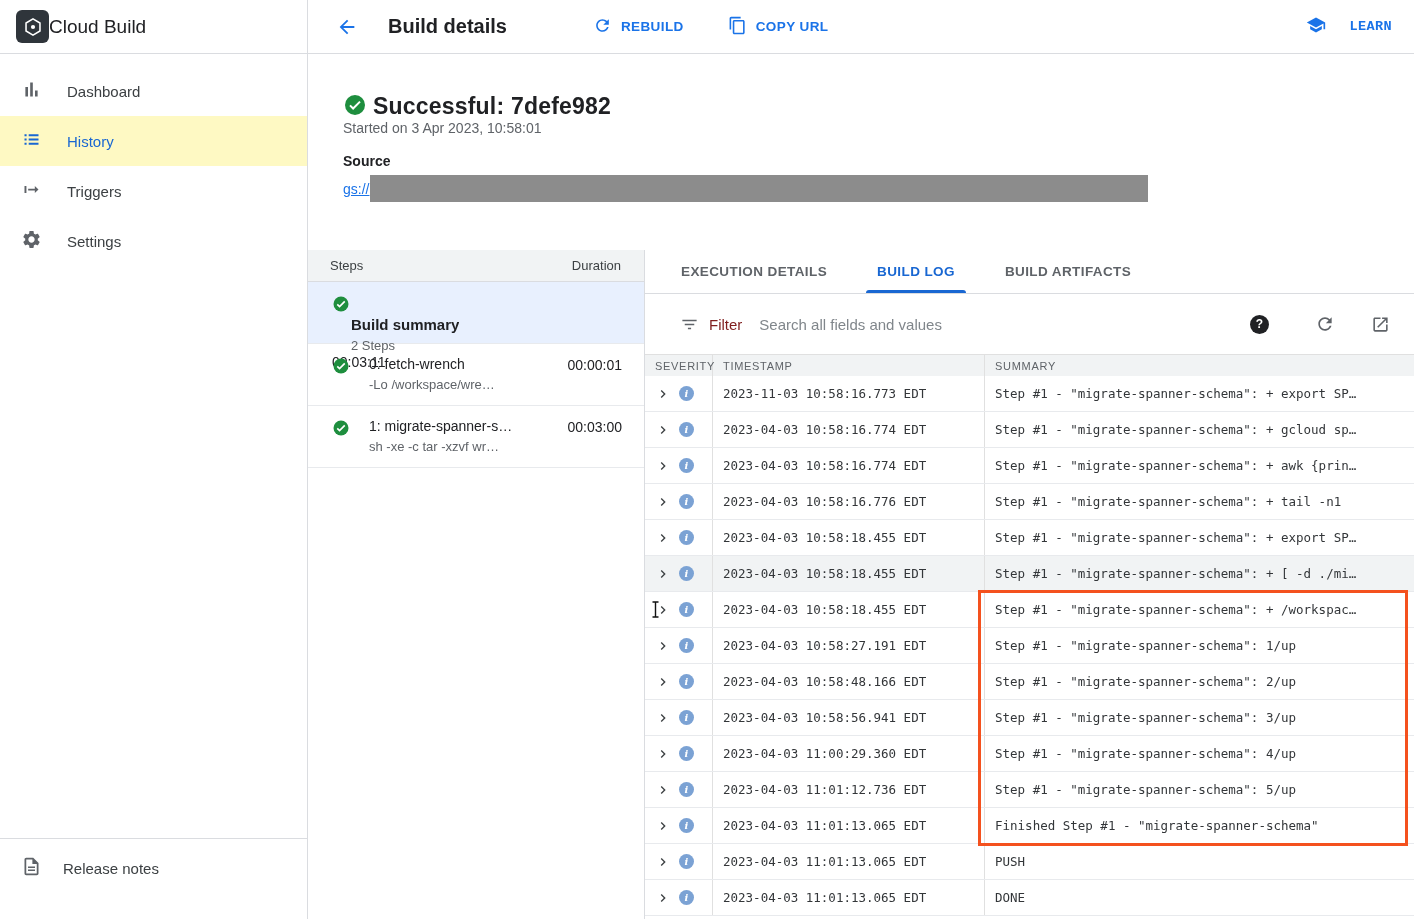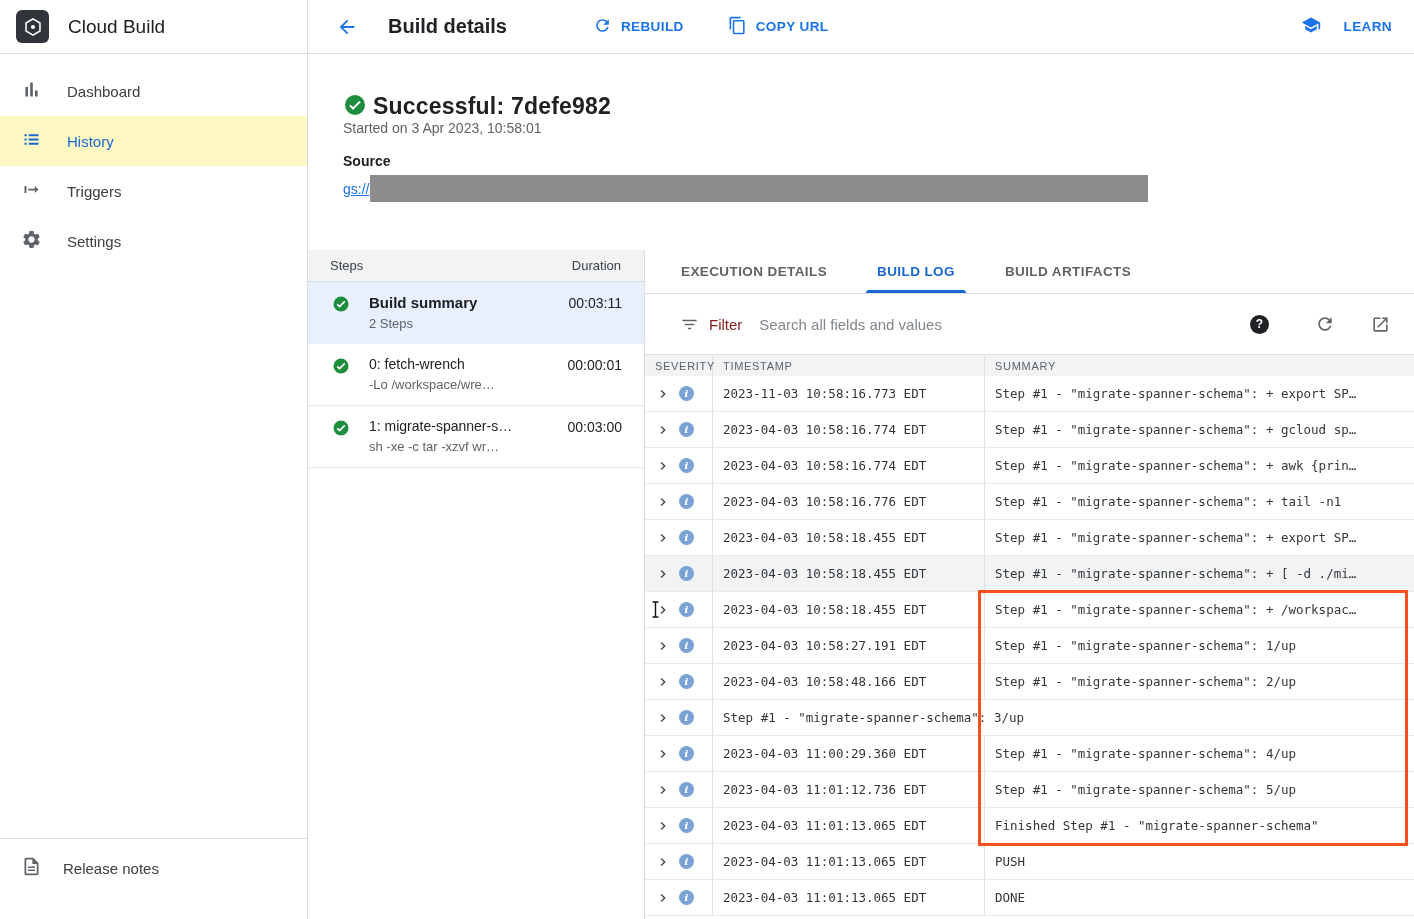--- a/index.html
+++ b/index.html
@@ -6,61 +6,61 @@
   html,body { width:1414px; height:919px; overflow:hidden; }
   body {
     font-family:"Liberation Sans", sans-serif;
     color:#202124; background:#fff;
     font-size:14px;
   }
   .app { display:flex; width:1414px; height:919px; }
 
   
   .sidebar { width:308px; min-width:308px; border-right:1px solid #dadce0; display:flex; flex-direction:column; background:#fff; }
-  .sidebar-header { height:54px; min-height:54px; border-bottom:1px solid #dadce0; display:flex; align-items:center; padding:0 16px; gap:19px; }
+  .sidebar-header { height:54px; min-height:54px; border-bottom:1px solid #dadce0; display:flex; align-items:center; padding:0 16px; }
   .logo { width:33px; height:33px; background:#2f353b; border-radius:6px; display:flex; align-items:center; justify-content:center; }
   .app-name { font-size:19px; color:#202124; }
   .nav { padding-top:12px; }
   .nav-item { height:50px; display:flex; align-items:center; gap:25px; padding-left:21px; font-size:15px; color:#3c4043; cursor:pointer; }
   .nav-item svg { fill:#5f6368; }
   .nav-item.active { background:#fef9c3; color:var(--accent-dark); }
   .nav-item.active svg { fill:var(--accent-dark); }
   .sidebar-spacer { flex:1; }
   .sidebar-footer { border-top:1px solid #dadce0; padding:4px 0 26px; }
   .sidebar-footer .nav-item { gap:21px; }
 
   
   .main { flex:1; display:flex; flex-direction:column; min-width:0; }
   .topbar { height:54px; min-height:54px; border-bottom:1px solid #dadce0; display:flex; align-items:center; padding:0 22px 0 27px; }
   .back-btn { width:24px; height:24px; cursor:pointer; display:flex; align-items:center; justify-content:center; }
   .page-title { font-size:20px; margin-left:29px; color:#202124; white-space:nowrap; }
   .tb-btn { display:flex; align-items:center; gap:9px; color:var(--accent); font-size:13.5px; font-weight:bold; letter-spacing:.4px; cursor:pointer; white-space:nowrap; }
   .tb-btn svg { fill:var(--accent); }
   .btn-rebuild { margin-left:86px; }
   .btn-copy { margin-left:44px; }
-  .btn-learn { margin-left:auto; gap:23px; }
+  .btn-learn { margin-left:auto; gap:23px;font-family:Liberation Mono, monospace; }
 
   
   .build-info { height:196px; min-height:196px; padding:39px 0 0 35px; }
   .status-row { display:flex; align-items:center; gap:6px; }
   .status-heading { font-size:23px; font-weight:bold; letter-spacing:.2px; }
   .started { font-size:14px; color:#5f6368; margin-top:0; }
   .source-label { font-size:14px; font-weight:bold; margin-top:17px; }
   .source-row { display:flex; align-items:center; margin-top:6px; }
   .source-link { color:var(--accent); text-decoration:underline; font-size:14px; cursor:pointer; }
   .redaction { display:inline-block; width:778px; height:27px; background:var(--redaction); margin-left:1px; }
 
   
   .panels { flex:1; display:flex; min-height:0; }
 
   
   .steps-panel { width:337px; min-width:337px; border-right:1px solid #dadce0; }
   .steps-header { height:32px; background:#f1f3f4; border-bottom:1px solid #dadce0; display:flex; align-items:center; justify-content:space-between; padding:0 23px 0 22px; font-size:13px; color:#3c4043; }
   .step-row { display:flex; align-items:flex-start; height:62px; padding:12px 22px 0 24px; border-bottom:1px solid #e8eaed; cursor:pointer; }
-  .step-row.selected { background:#e8f0fe; }
+  .step-row.selected { background:#e8f0fe;flex-direction:column; }
   .step-check { margin-top:1px; }
   .step-text { margin-left:19px; flex:1; min-width:0; }
   .step-title { font-size:14px; color:#202124; white-space:nowrap; overflow:hidden; }
   .step-row.selected .step-title { font-weight:bold; font-size:15px; }
   .step-sub { font-size:13px; color:#5f6368; margin-top:5px; white-space:nowrap; overflow:hidden; }
   .step-duration { font-size:14px; color:#202124; margin-top:1px; }
 
   
   .log-panel { flex:1; display:flex; flex-direction:column; min-width:0; position:relative; }
   .tabs { height:44px; min-height:44px; display:flex; border-bottom:1px solid #dadce0; padding-left:11px; }
@@ -377,20 +377,21 @@
   </div>
               <div class="lt-row">
     <div class="col-sev">
       <span class="chevron">
                     <svg width="16" height="16" viewBox="0 0 24 24" fill="#3c4043">
                       <path d="M10 6L8.59 7.41 13.17 12l-4.58 4.59L10 18l6-6z"></path>
                     </svg>
                   </span>
       <span class="info-icon">i</span>
     </div>
+    <div class="col-ts mono">2023-04-03 10:58:56.941 EDT</div>
     <div class="col-sum mono">Step #1 - "migrate-spanner-schema": 3/up</div>
   </div>
               <div class="lt-row">
     <div class="col-sev">
       <span class="chevron">
                     <svg width="16" height="16" viewBox="0 0 24 24" fill="#3c4043">
                       <path d="M10 6L8.59 7.41 13.17 12l-4.58 4.59L10 18l6-6z"></path>
                     </svg>
                   </span>
       <span class="info-icon">i</span>

